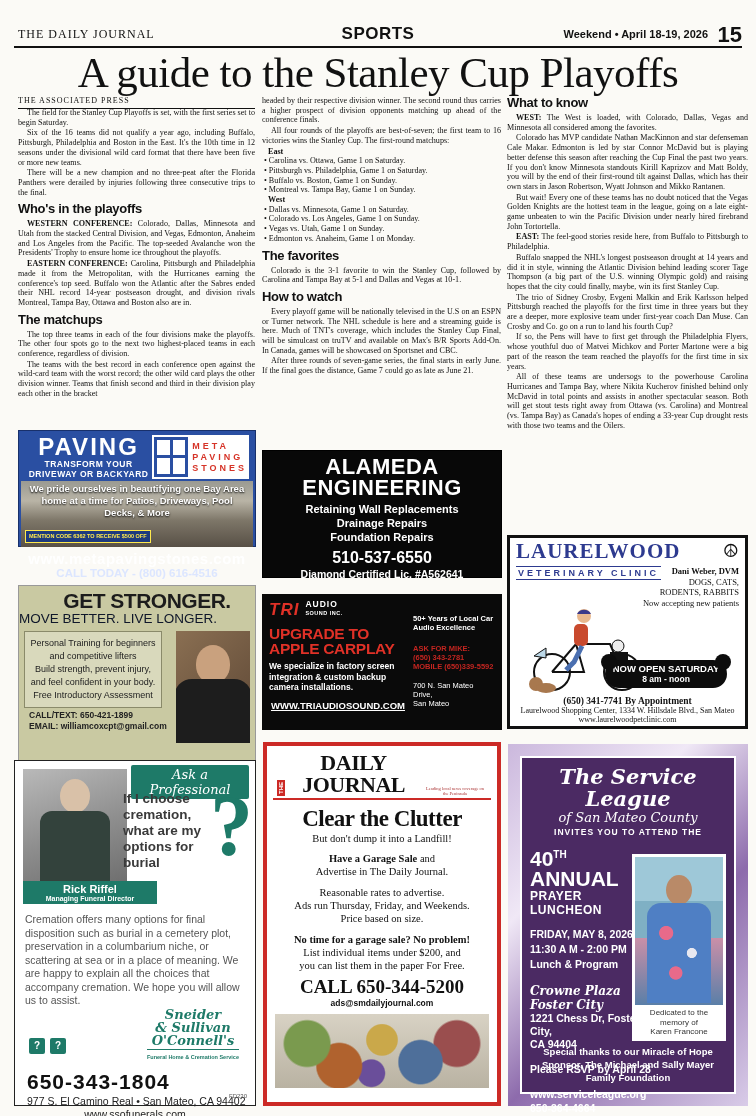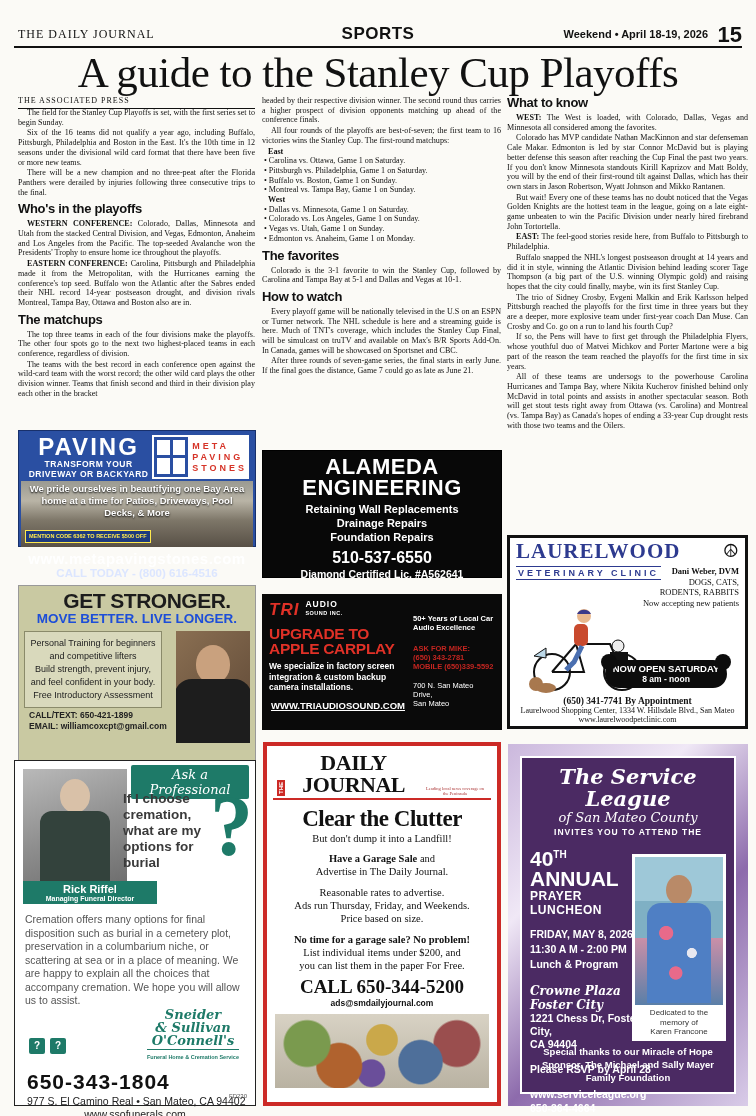--- a/index.html
+++ b/index.html
@@ -46,21 +46,21 @@
   .pv-tag{position:absolute;left:0;right:0;top:2px;text-align:center;font-weight:bold;font-size:9.5px;
           line-height:12px;color:#fff;text-shadow:0 1px 2px #000;padding:0 4px;}
   .pv-promo{position:absolute;left:4px;bottom:4px;background:#1d3a7e;color:#ffe94d;font-weight:bold;
             font-size:5.5px;line-height:7px;padding:2px 3px;border:1px solid #ffe94d;}
   .pv-web{text-align:center;font-weight:bold;font-size:15px;margin-top:3px;letter-spacing:.5px;}
   .pv-call{text-align:center;font-weight:bold;font-size:11.5px;color:#dce6ff;}
   
   #ad-trainer{left:18px;top:585px;width:238px;height:180px;background:#c9c9a2;border:1px solid #999;}
   .tr-t1{text-align:center;font-size:21px;font-weight:bold;letter-spacing:-.5px;color:#1c1c1c;
          line-height:22px;margin-top:4px;padding-left:20px;}
-  .tr-t2{text-align:center;font-size:13.5px;font-weight:bold;color:#1d4ed8;line-height:14px;}
+  .tr-t2{font-size:13.5px;font-weight:normal;color:#0f172a;line-height:14px;}
   .tr-body{display:flex;margin-top:5px;padding:0 5px;}
   .tr-box{width:128px;background:#d9d9bc;border:1px solid #8a8a6a;padding:5px 4px;
           font-size:9px;line-height:13px;text-align:center;color:#222;}
   .tr-contact{padding:2px 5px;font-size:8.5px;font-weight:bold;color:#222;line-height:11px;}
   .tr-photo{flex:1;margin-left:4px;height:112px;position:relative;overflow:hidden;
             background:linear-gradient(135deg,#8a6f52,#6e5640 60%,#5d4835);}
   .tr-photo::before{content:"";position:absolute;left:50%;top:14px;transform:translateX(-50%);
             width:34px;height:38px;border-radius:50% 50% 46% 46%;background:#c9a17e;}
   .tr-photo::after{content:"";position:absolute;left:50%;top:48px;transform:translateX(-50%);
             width:78px;height:64px;border-radius:18px 18px 0 0;background:#1d1d1d;}
@@ -209,21 +209,21 @@
     <span class="hdr-mast">THE DAILY JOURNAL</span>
     <span class="hdr-sec">SPORTS</span>
     <span class="hdr-date">Weekend • April 18-19, 2026</span>
     <span class="hdr-page">15</span>
   </div>
 
   <div id="headline">A guide to the Stanley Cup Playoffs</div>
   <div id="byline">THE ASSOCIATED PRESS</div>
 
   <div class="col" style="left:18px;top:108px;width:237px;">
-    <p class="art indent">The field for the Stanley Cup Playoffs is set, with the first series set to begin Sunday.</p>
+    <p class="art indent">The field for the Stanley Cup Playoffs is set, with the first series set to begin Saturday.</p>
     <p class="art indent">Six of the 16 teams did not qualify a year ago, including Buffalo, Pittsburgh, Philadelphia and Boston in the East. It's the 10th time in 12 seasons under the divisional wild card format that there have been five or more new teams.</p>
     <p class="art indent">There will be a new champion and no three-peat after the Florida Panthers were derailed by injuries following three consecutive trips to the final.</p>
     <h3 class="subhead">Who's in the playoffs</h3>
     <p class="art indent"><b class="lead">WESTERN CONFERENCE:</b> <span>Colorado, Dallas, Minnesota and Utah from the stacked Central Division, and Vegas, Edmonton, Anaheim and Los Angeles from the Pacific. The top-seeded Avalanche won the Presidents' Trophy to ensure home ice throughout the playoffs.</span></p>
     <p class="art indent"><b class="lead">EASTERN CONFERENCE:</b> <span>Carolina, Pittsburgh and Philadelphia made it from the Metropolitan, with the Hurricanes earning the conference's top seed. Buffalo won the Atlantic after the Sabres ended their NHL record 14-year postseason drought, and division rivals Montreal, Tampa Bay, Ottawa and Boston also are in.</span></p>
     <h3 class="subhead">The matchups</h3>
     <p class="art indent">The top three teams in each of the four divisions make the playoffs. The other four spots go to the next two highest-placed teams in each conference, regardless of division.</p>
     <p class="art indent">The teams with the best record in each conference open against the wild-card team with the worst record; the other wild card plays the other division winner. Teams that finish second and third in their division play each other in the bracket</p>
   </div>
 

